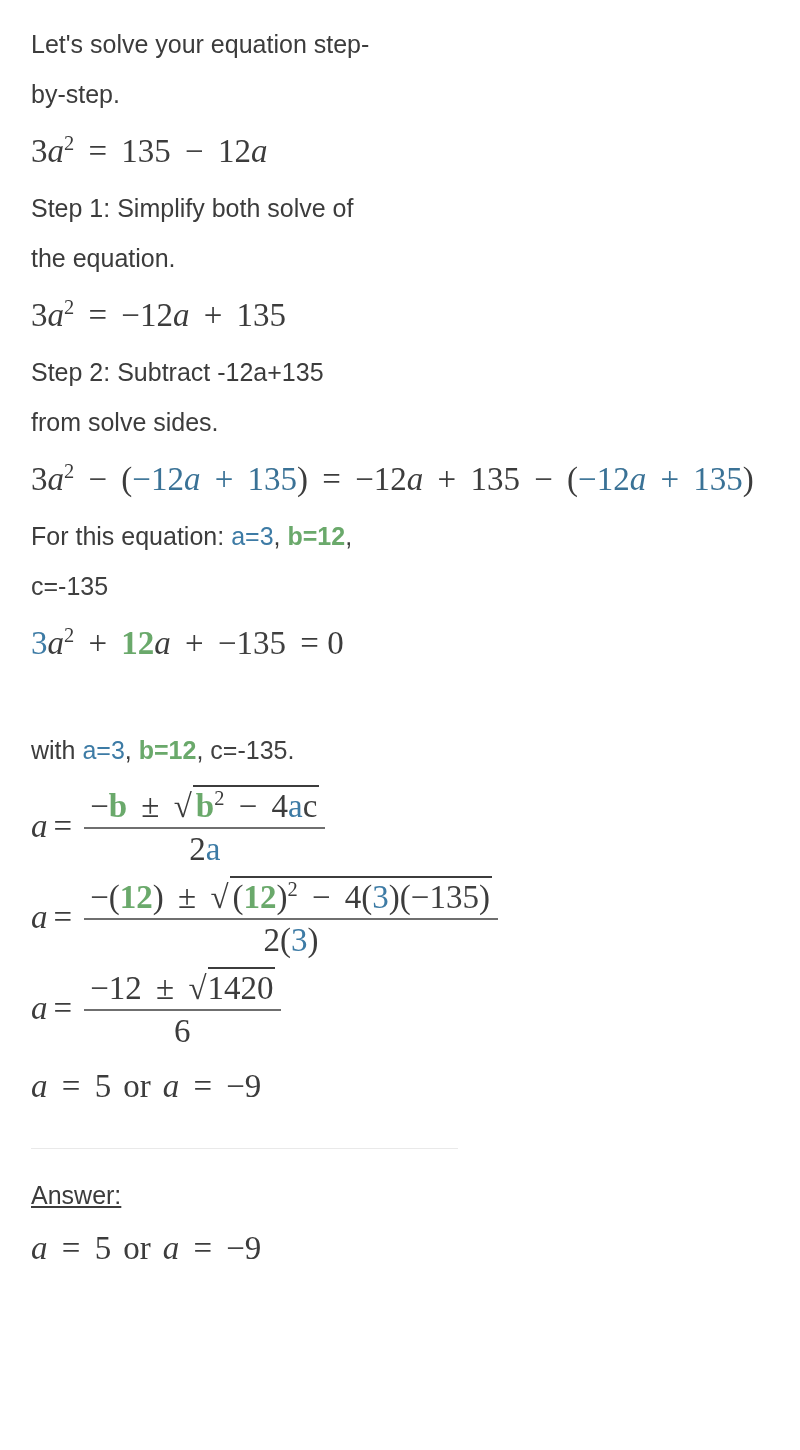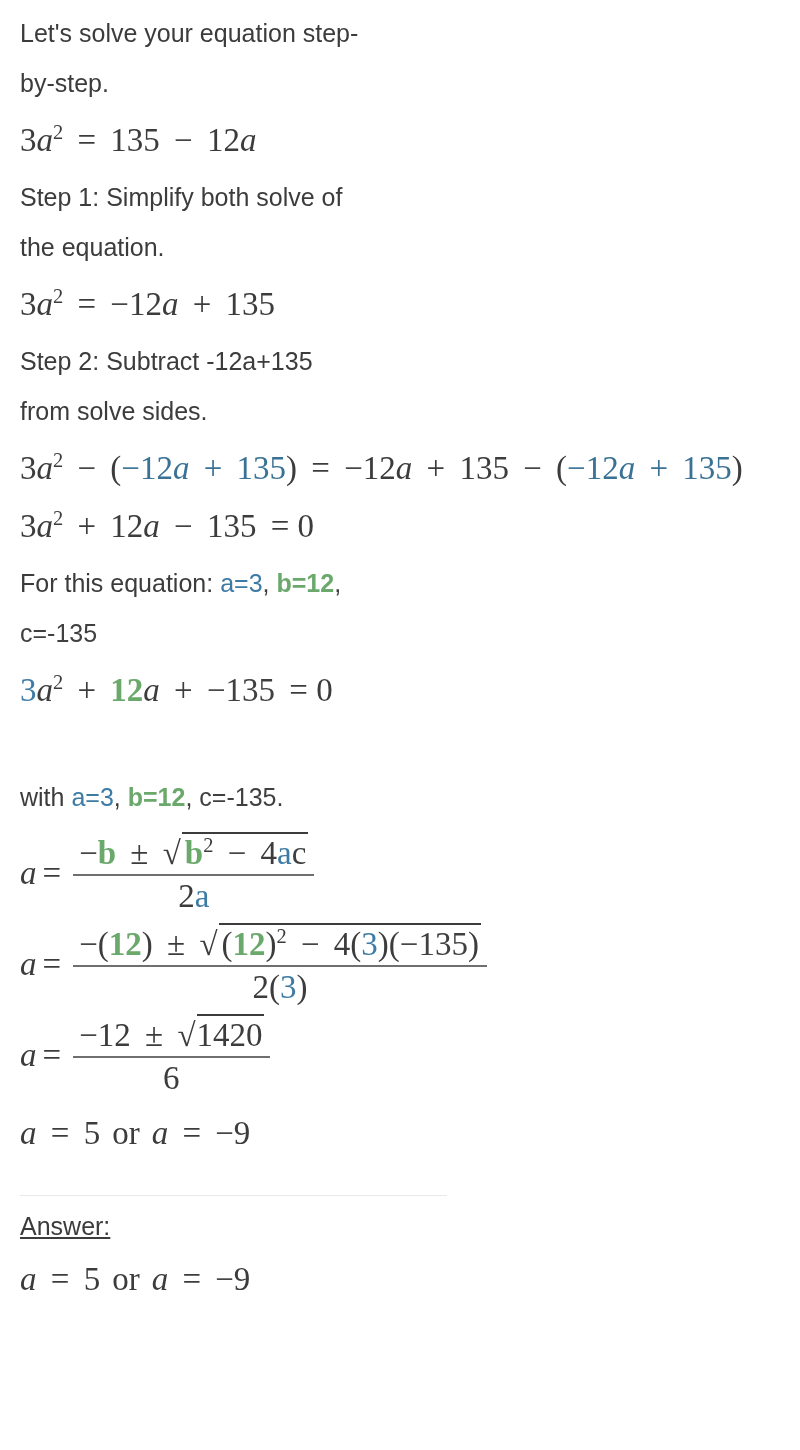--- a/index.html
+++ b/index.html
@@ -11,21 +11,21 @@
     width: 800px;
     height: 1450px;
     font-family: "Liberation Sans", sans-serif;
     color: #3c3c3c;
     overflow: hidden;
   }
   .page {
     width: 800px;
     height: 1160px;
     position: relative;
-    padding: 0;
+    padding: 11px;
     box-sizing: border-box;
   }
 
   
   .prose {
     font-family: "Liberation Sans", sans-serif;
     font-size: 25px;
     line-height: 50px;
     color: #3c3c3c;
     padding-left: 20px;
@@ -146,23 +146,20 @@
 
   <div class="prose" style="margin-top:6px;">
     <span>Step 2: Subtract -12a+135</span><br>
     <span>from solve sides.</span>
   </div>
 
   <div class="math" style="margin-top:6px;">
     <span>3</span><span class="var">a</span><span class="sup">2</span><span class="op"> </span><span>−</span><span class="op"> </span><span>(</span><span class="c-blue2">−12</span><span class="var c-blue2">a</span><span class="op"> </span><span class="c-blue2">+</span><span class="op"> </span><span class="c-blue2">135</span><span>)</span><span class="op"> </span><span>=</span><span class="op"> </span><span>−12</span><span class="var">a</span><span class="op"> </span><span>+</span><span class="op"> </span><span>135</span><span class="op"> </span><span>−</span><span class="op"> </span><span>(</span><span class="c-blue2">−12</span><span class="var c-blue2">a</span><span class="op"> </span><span class="c-blue2">+</span><span class="op"> </span><span class="c-blue2">135</span><span>)</span>
   </div>
 
-  <div class="math" style="margin-top:6px;">
-    <span>3</span><span class="var">a</span><span class="sup">2</span><span class="op"> </span><span>+</span><span class="op"> </span><span>12</span><span class="var">a</span><span class="op"> </span><span>−</span><span class="op"> </span><span>135</span><span class="op"> </span><span>= 0</span>
-  </div>
 
   <div class="prose" style="margin-top:6px;">
     <span>For this equation: </span><span class="c-blue">a=3</span><span>, </span><span class="c-green">b=12</span><span>,</span><br><span class="c-red">c=-135</span>
   </div>
 
   <div class="math" style="margin-top:6px;">
     <span class="c-blue">3</span><span class="var">a</span><span class="sup">2</span><span class="op"> </span><span>+</span><span class="op"> </span><span class="c-green">12</span><span class="var">a</span><span class="op"> </span><span>+</span><span class="op"> </span><span class="c-red">−135</span><span class="op"> </span><span>= 0</span>
   </div>
 
   <div class="prose" style="margin-top:6px;">
@@ -195,21 +192,21 @@
       <span class="den">6</span>
     </span>
   </div>
 
   <div class="math" style="margin-top:10px;">
     <span class="var">a</span><span class="op"> </span><span>=</span><span class="op"> </span><span>5</span><span style="padding:0 12px;">or</span><span class="var">a</span><span class="op"> </span><span>=</span><span class="op"> </span><span>−9</span>
   </div>
 
   <div class="divider" style="margin-top:36px;"></div>
 
-  <div style="margin-top:16px;">
+  <div style="margin-top:32px;">
     <span class="answer-label">Answer:</span>
   </div>
 
   <div class="math" style="margin-top:12px;">
     <span class="var">a</span><span class="op"> </span><span>=</span><span class="op"> </span><span>5</span><span style="padding:0 12px;">or</span><span class="var">a</span><span class="op"> </span><span>=</span><span class="op"> </span><span>−9</span>
   </div>
 
 </div>
 
 </body></html>

